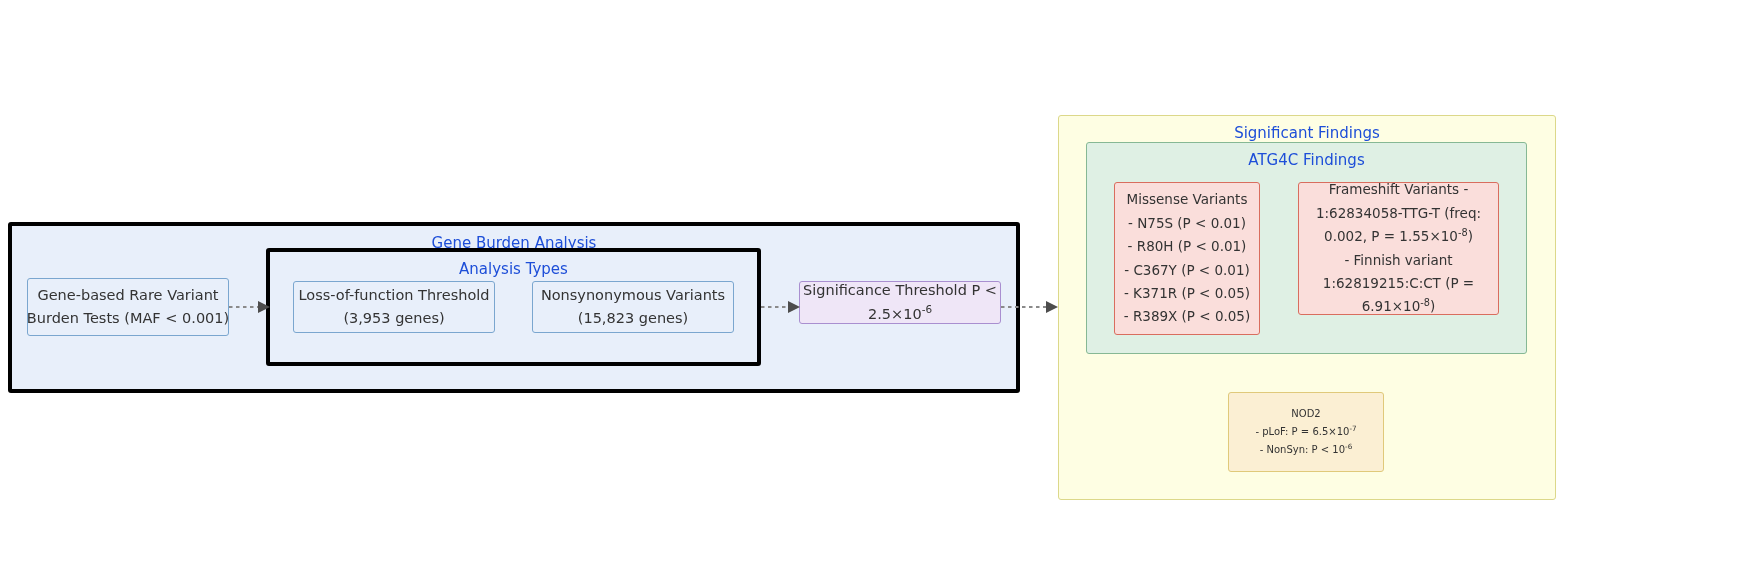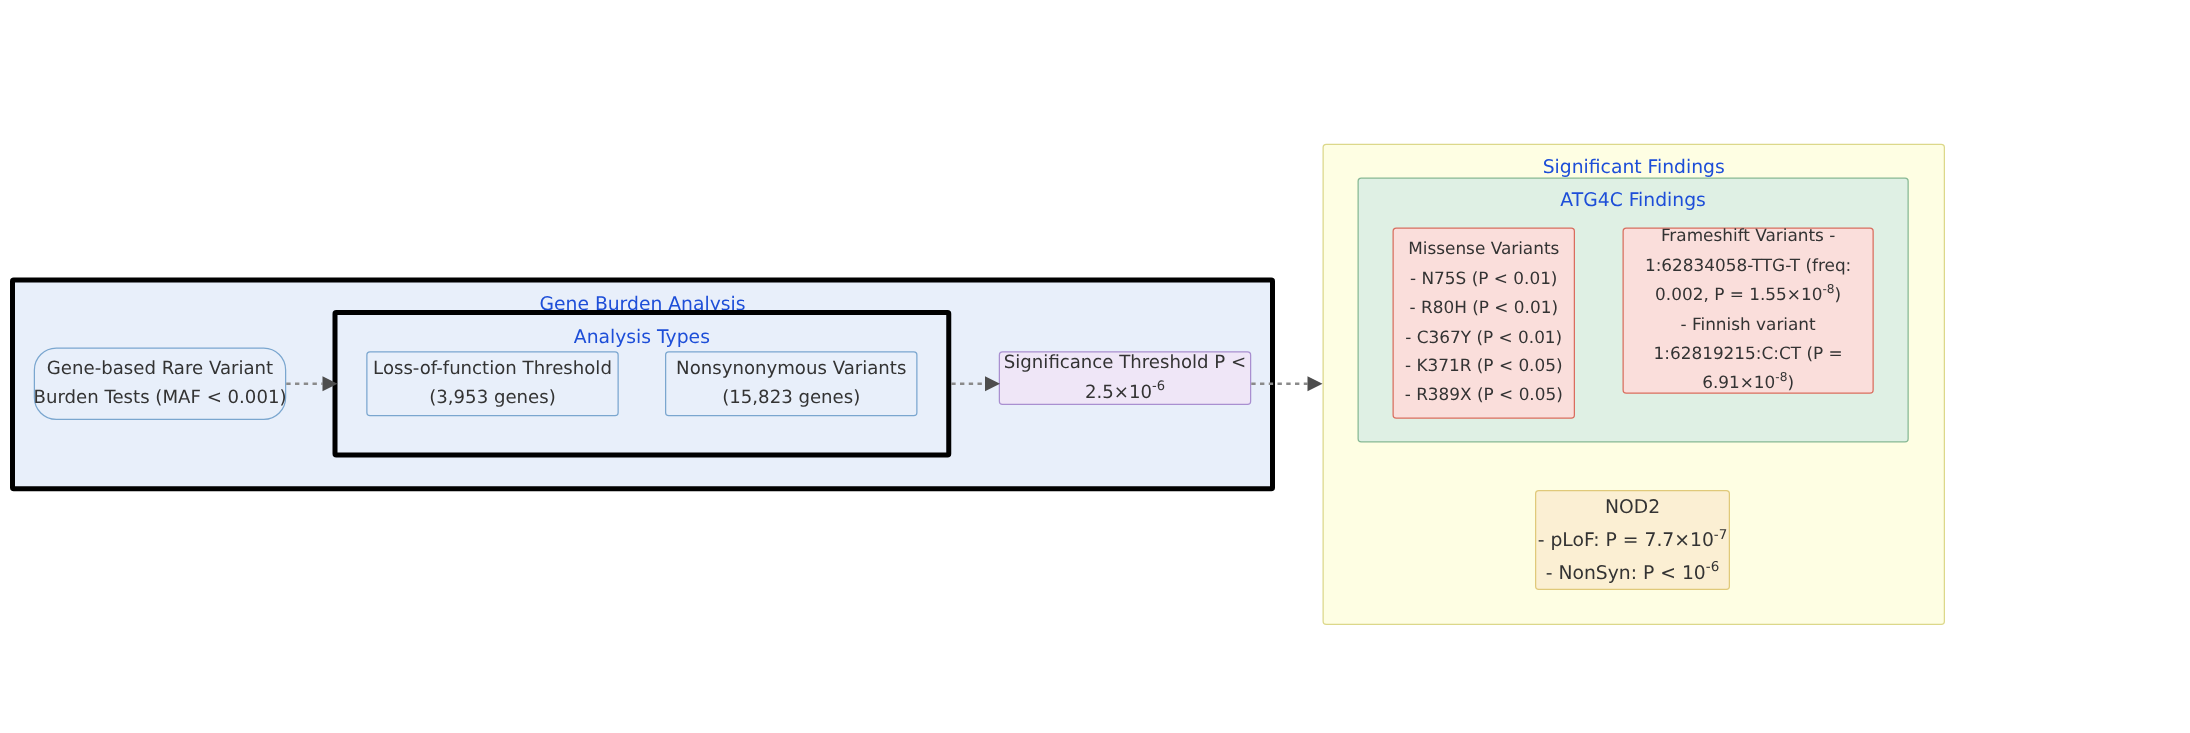--- a/index.html
+++ b/index.html
@@ -86,21 +86,21 @@
 </style>
 </head>
 <body>
 
 <div class="canvas">
 
   <div class="cluster c-blue" style="left:8px; top:222px; width:1012px; height:171px;">
     <div class="cluster-title">Gene Burden Analysis</div>
   </div>
 
-  <div class="node n-blue" style="left:27px; top:278px; width:202px; height:58px;border-radius:18px;">
+  <div class="node n-blue" style="left:27px; top:278px; width:202px; height:58px;">
     <span class="line">Gene-based Rare Variant</span>
     <span class="line">Burden Tests (MAF &lt; 0.001)</span>
   </div>
 
   <div class="cluster c-blue" style="left:266px; top:248px; width:495px; height:118px;">
     <div class="cluster-title">Analysis Types</div>
   </div>
 
   <div class="node n-blue" style="left:293px; top:281px; width:202px; height:52px;">
     <span class="line">Loss-of-function Threshold</span>
@@ -136,23 +136,23 @@
 
   <div class="node n-pink" style="left:1298px; top:182px; width:201px; height:133px; font-size:13.5px; line-height:1.74;">
     <span class="line">Frameshift Variants -</span>
     <span class="line">1:62834058-TTG-T  (freq:</span>
     <span class="line"><span>0.002, P = 1.55×10</span><sup>-8</sup><span>)</span></span>
     <span class="line">- Finnish variant</span>
     <span class="line">1:62819215:C:CT  (P =</span>
     <span class="line"><span>6.91×10</span><sup>-8</sup><span>)</span></span>
   </div>
 
-  <div class="node n-cream" style="left:1228px; top:392px; width:156px; height:80px; font-size:15px; line-height:1.78;">
+  <div class="node n-cream" style="left:1228px; top:392px; width:156px; height:80px; font-size:10px; line-height:1.78;">
     <span class="line">NOD2</span>
-    <span class="line"><span>- pLoF: P = 7.7×10</span><sup>-7</sup></span>
+    <span class="line"><span>- pLoF: P = 6.5×10</span><sup>-7</sup></span>
     <span class="line"><span>- NonSyn: P &lt; 10</span><sup>-6</sup></span>
   </div>
 
   <svg class="arrow-svg">
 
     <g>
       <line class="arrow-line" x1="229" y1="307" x2="258" y2="307"></line>
       <polygon class="arrow-head" points="258,301 270,307 258,313"></polygon>
     </g>
 

